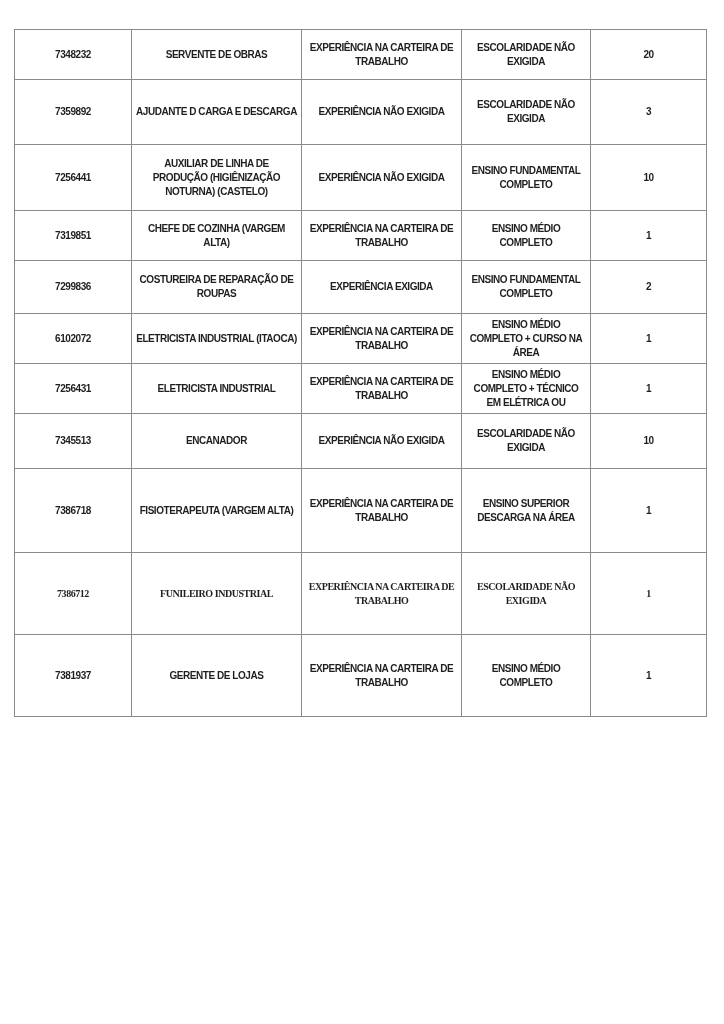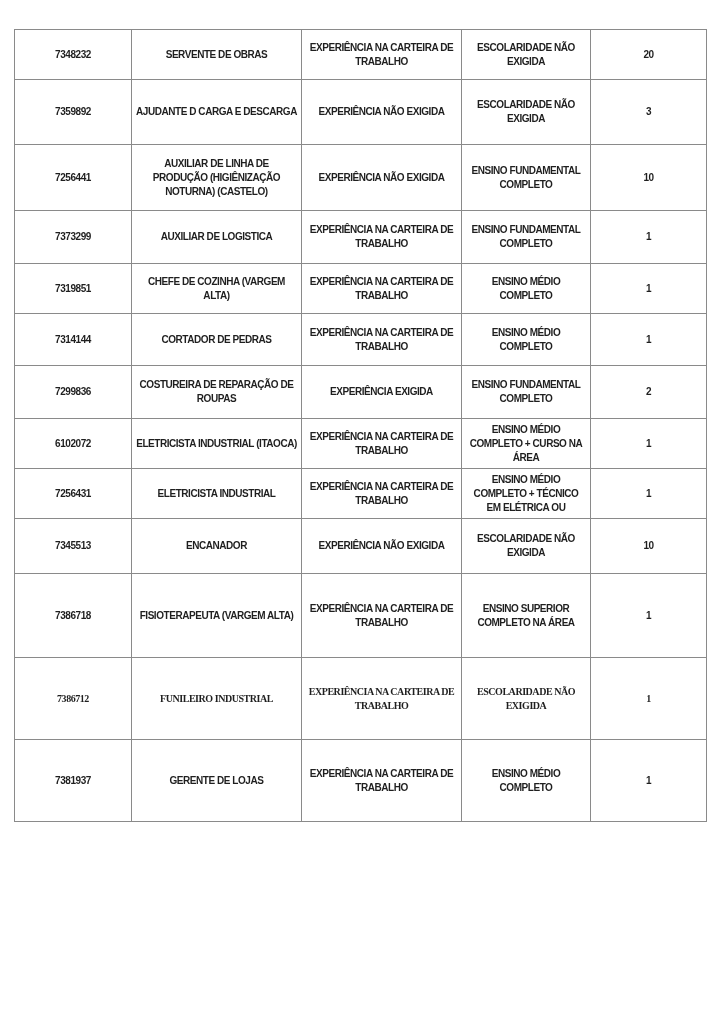--- a/index.html
+++ b/index.html
@@ -70,37 +70,23 @@
           <td class="col-education">ESCOLARIDADE NÃO EXIGIDA</td>
           <td class="col-count">3</td>
         </tr>
         <tr style="height: 66px;">
           <td class="col-id">7256441</td>
           <td class="col-job">AUXILIAR DE LINHA DE PRODUÇÃO (HIGIÊNIZAÇÃO NOTURNA) (CASTELO)</td>
           <td class="col-experience">EXPERIÊNCIA NÃO EXIGIDA</td>
           <td class="col-education">ENSINO FUNDAMENTAL COMPLETO</td>
           <td class="col-count">10</td>
         </tr>
-        <tr style="height: 53px;">
-          <td class="col-id">7373299</td>
-          <td class="col-job">AUXILIAR DE LOGISTICA</td>
-          <td class="col-experience">EXPERIÊNCIA NA CARTEIRA DE TRABALHO</td>
-          <td class="col-education">ENSINO FUNDAMENTAL COMPLETO</td>
-          <td class="col-count">1</td>
-        </tr>
         <tr style="height: 50px;">
           <td class="col-id">7319851</td>
           <td class="col-job">CHEFE DE COZINHA (VARGEM ALTA)</td>
-          <td class="col-experience">EXPERIÊNCIA NA CARTEIRA DE TRABALHO</td>
-          <td class="col-education">ENSINO MÉDIO COMPLETO</td>
-          <td class="col-count">1</td>
-        </tr>
-        <tr style="height: 52px;">
-          <td class="col-id">7314144</td>
-          <td class="col-job">CORTADOR DE PEDRAS</td>
           <td class="col-experience">EXPERIÊNCIA NA CARTEIRA DE TRABALHO</td>
           <td class="col-education">ENSINO MÉDIO COMPLETO</td>
           <td class="col-count">1</td>
         </tr>
         <tr style="height: 53px;">
           <td class="col-id">7299836</td>
           <td class="col-job">COSTUREIRA DE REPARAÇÃO DE ROUPAS</td>
           <td class="col-experience">EXPERIÊNCIA EXIGIDA</td>
           <td class="col-education">ENSINO FUNDAMENTAL COMPLETO</td>
           <td class="col-count">2</td>
@@ -123,21 +109,21 @@
           <td class="col-id">7345513</td>
           <td class="col-job">ENCANADOR</td>
           <td class="col-experience">EXPERIÊNCIA NÃO EXIGIDA</td>
           <td class="col-education">ESCOLARIDADE NÃO EXIGIDA</td>
           <td class="col-count">10</td>
         </tr>
         <tr style="height: 84px;">
           <td class="col-id">7386718</td>
           <td class="col-job">FISIOTERAPEUTA (VARGEM ALTA)</td>
           <td class="col-experience">EXPERIÊNCIA NA CARTEIRA DE TRABALHO</td>
-          <td class="col-education">ENSINO SUPERIOR COMPLETO NA ÁREA</td>
+          <td class="col-education">ENSINO SUPERIOR DESCARGA NA ÁREA</td>
           <td class="col-count">1</td>
         </tr>
         <tr style="height: 82px; font-family: Liberation Serif, serif;">
           <td class="col-id">7386712</td>
           <td class="col-job">FUNILEIRO INDUSTRIAL</td>
           <td class="col-experience">EXPERIÊNCIA NA CARTEIRA DE TRABALHO</td>
           <td class="col-education">ESCOLARIDADE NÃO EXIGIDA</td>
           <td class="col-count">1</td>
         </tr>
         <tr style="height: 82px;">

